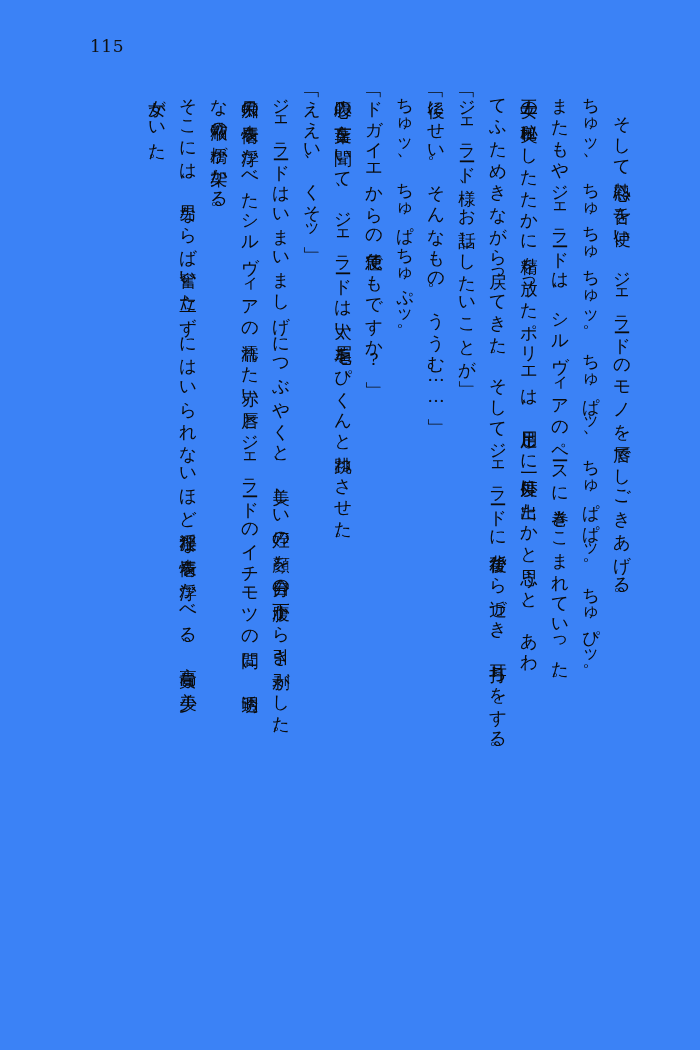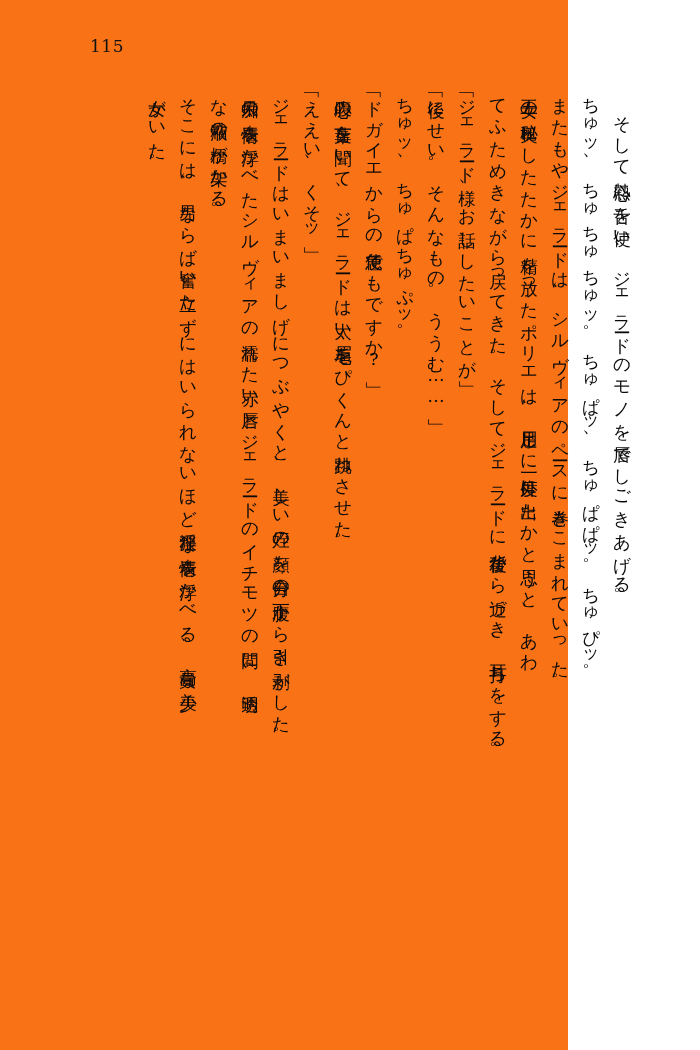--- a/index.html
+++ b/index.html
@@ -9,23 +9,23 @@
   }
   body {
     width: 700px;
     height: 1050px;
     overflow: hidden;
     font-family: "DejaVu Serif", "Liberation Serif", serif;
     color: #000000;
   }
   .page {
     position: relative;
-    width: 568px;
+    width: 700px;
     height: 1050px;
-    background: #f97316;
+    background: #3b82f6;
   }
   .page-number {
     position: absolute;
     top: 36px;
     left: 90px;
     font-size: 17px;
     letter-spacing: 0.5px;
     font-family: "DejaVu Serif", "Liberation Serif", serif;
     color: #111;
   }

